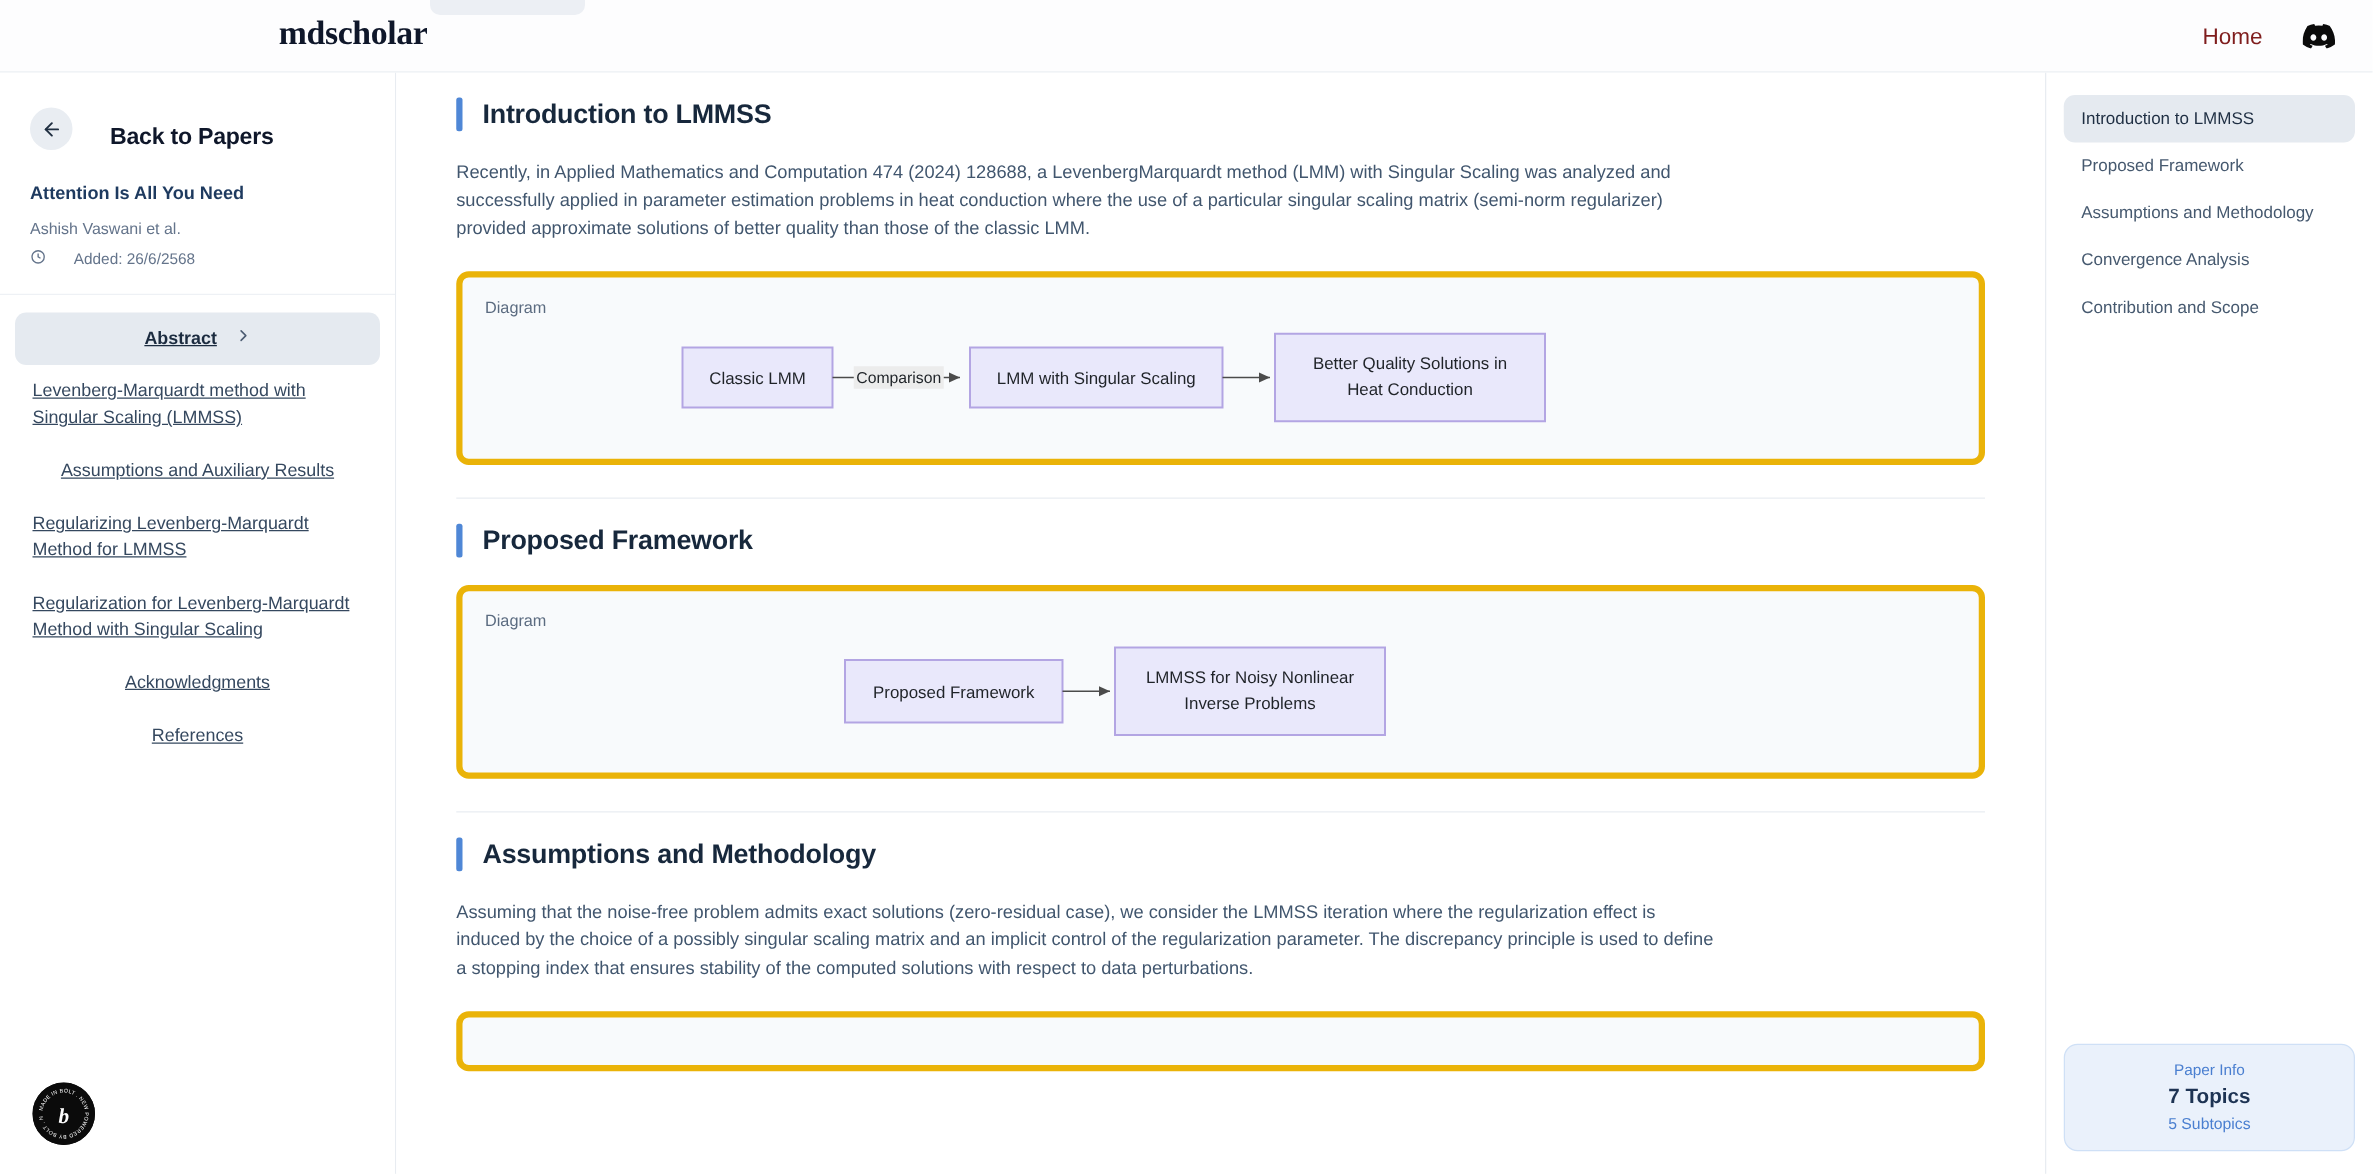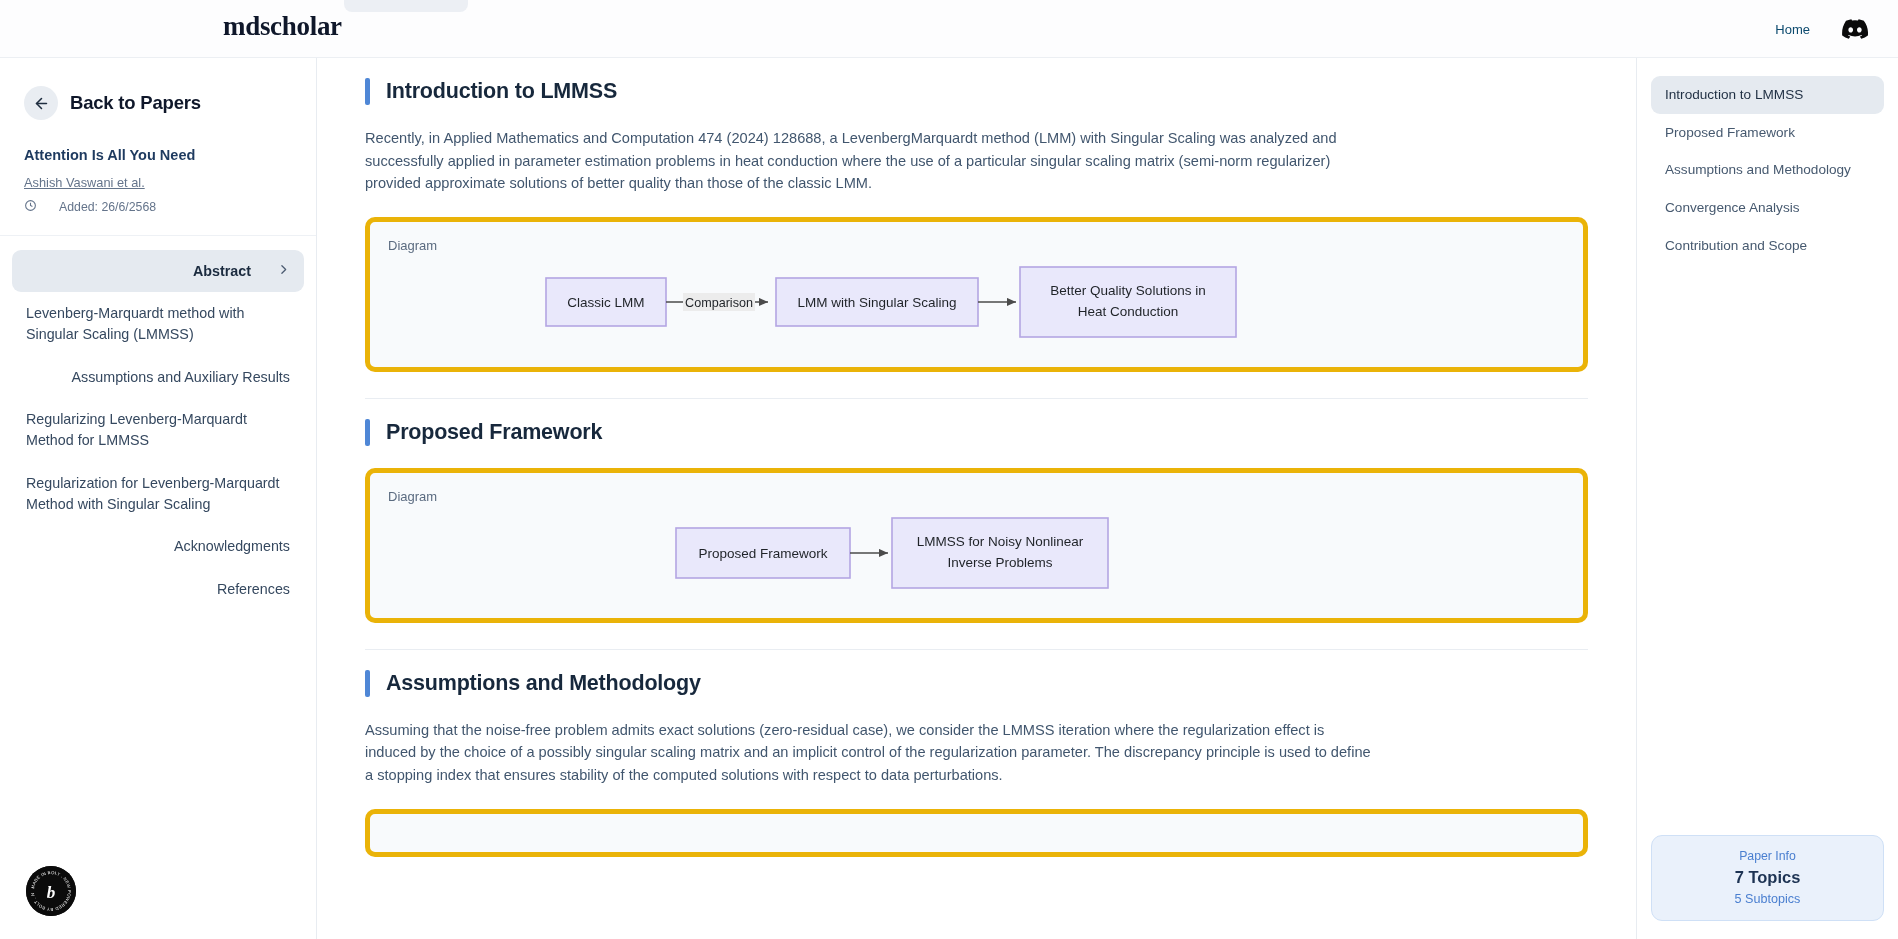--- a/index.html
+++ b/index.html
@@ -24,52 +24,53 @@
     font-family: "Liberation Serif", "DejaVu Serif", serif;
     font-weight: 700; font-size: 27px; letter-spacing: -0.3px;
     color: #0f172a;
     margin-left: 25px;
   }
   .topnav {
     position: absolute; right: 30px; top: 0; height: 58px;
     display: flex; align-items: center; gap: 32px;
   }
   .topnav .home-link {
-    font-size: 13px; color: #0c4a6e; font-weight: 500;
+    font-size: 18px; color: #7f1d1d; font-weight: 500;
     text-decoration: none; cursor: pointer;
   }
   .discord-btn { width: 26px; height: 20px; display: block; cursor: pointer; }
 
   
   .sidebar {
     position: absolute; top: 58px; left: 0; width: 317px; bottom: 0;
     background: #ffffff;
     border-right: 1px solid #e8ecf1;
     overflow: hidden;
   }
   .sb-head { padding: 28px 24px 20px 24px; border-bottom: 1px solid #eef1f5; }
-  .back-row { display: flex; align-items: center; gap: 12px; cursor: pointer; }
+  .back-row { display: flex; align-items: flex-end; gap: 30px; cursor: pointer; }
   .back-circle {
     width: 34px; height: 34px; border-radius: 50%;
     background: #e9edf2; display: flex; align-items: center; justify-content: center;
     flex: none;
   }
   .back-circle svg { display: block; }
   .back-label { font-size: 18.5px; font-weight: 700; color: #0f172a; letter-spacing: -0.2px; }
   .paper-title { margin-top: 26px; font-size: 14.5px; font-weight: 700; color: #1e3a5f; line-height: 1.35; }
-  .paper-authors { margin-top: 9px; font-size: 12.8px; color: #64748b; text-decoration: underline; }
+  .paper-authors { margin-top: 9px; font-size: 12.8px; color: #64748b; }
   .paper-added { margin-top: 9px; font-size: 12.3px; color: #64748b; display: flex; align-items: center; gap: 22px; }
 
   .sb-nav { padding: 14px 12px; }
   .sb-item {
-    display: flex; align-items: center; justify-content: flex-end;
-    gap: 26px;
+    display: flex; align-items: center; justify-content: center;
+    gap: 14px;
     padding: 11px 14px; border-radius: 9px;
     font-size: 14.3px; color: #35485f; line-height: 1.45;
     cursor: pointer;
+    text-decoration: underline;
   }
   .sb-item.active { background: #e5eaf0; font-weight: 700; color: #1b2b3f; }
   .sb-item .chev { flex: none; color: #5b6b80; }
 
   
   .bolt-badge {
     position: absolute; left: 26px; bottom: 23px;
     width: 50px; height: 50px; border-radius: 50%;
     background: #0b0b0b;
     display: flex; align-items: center; justify-content: center;

